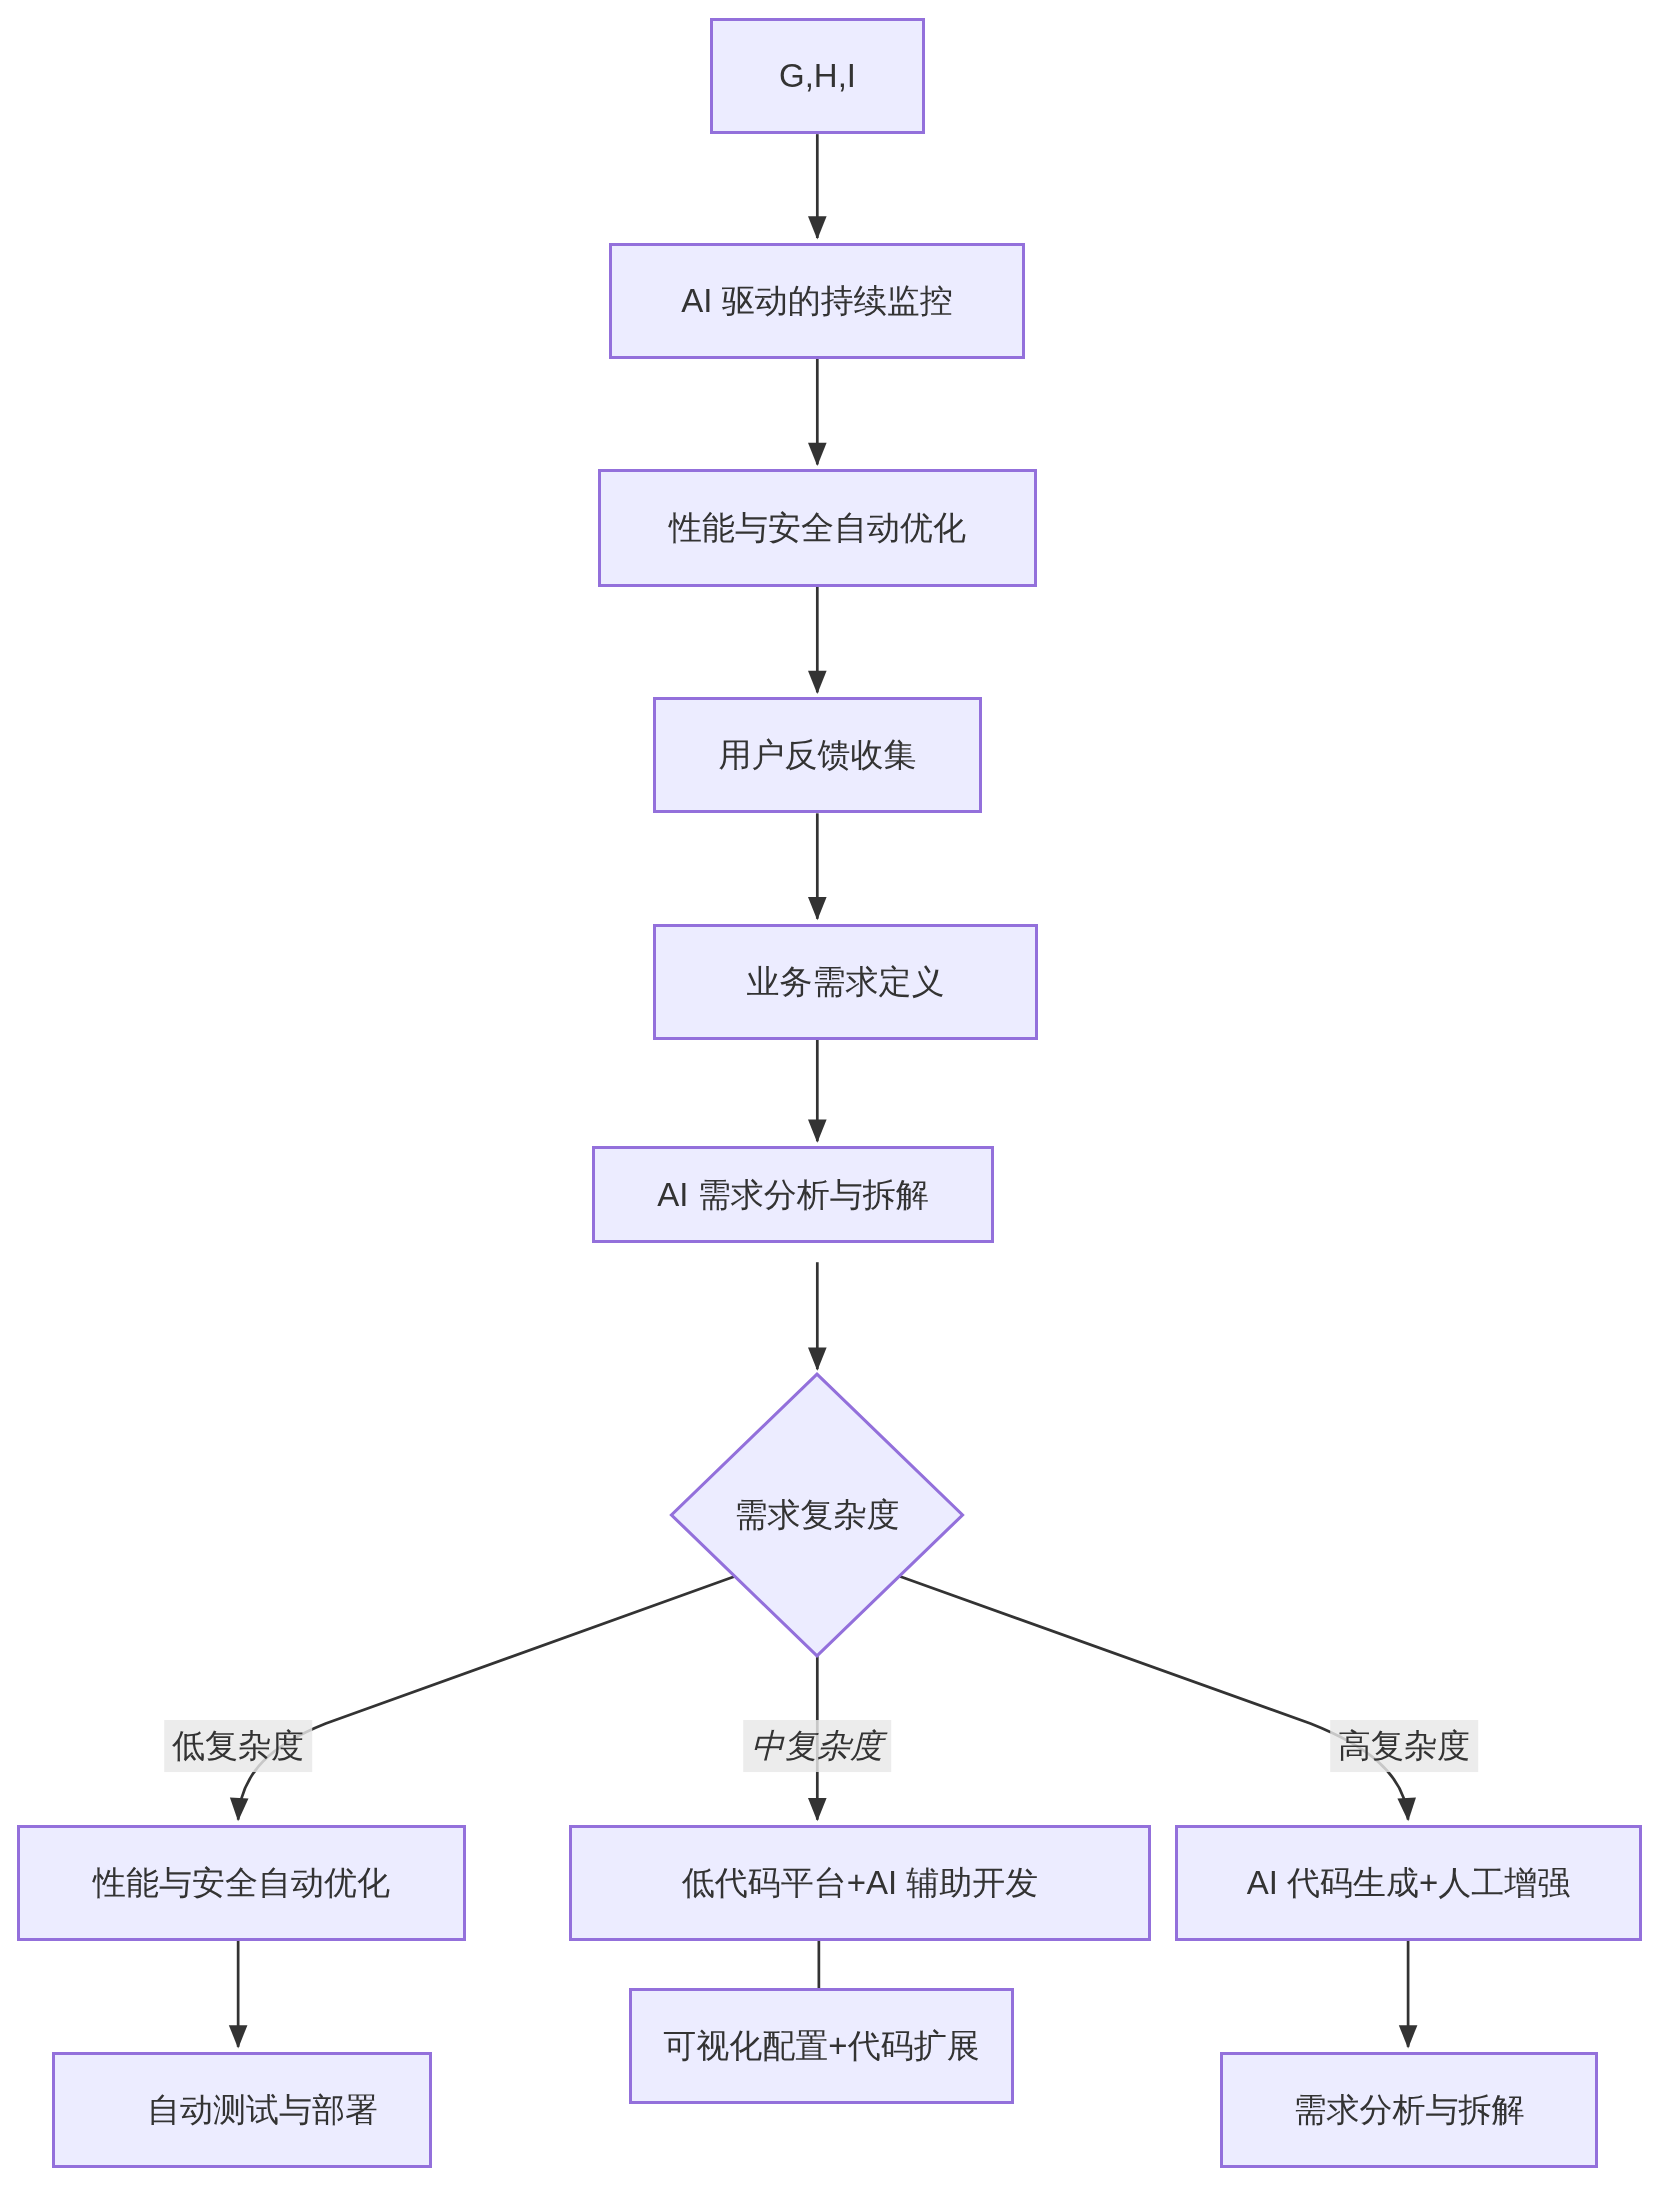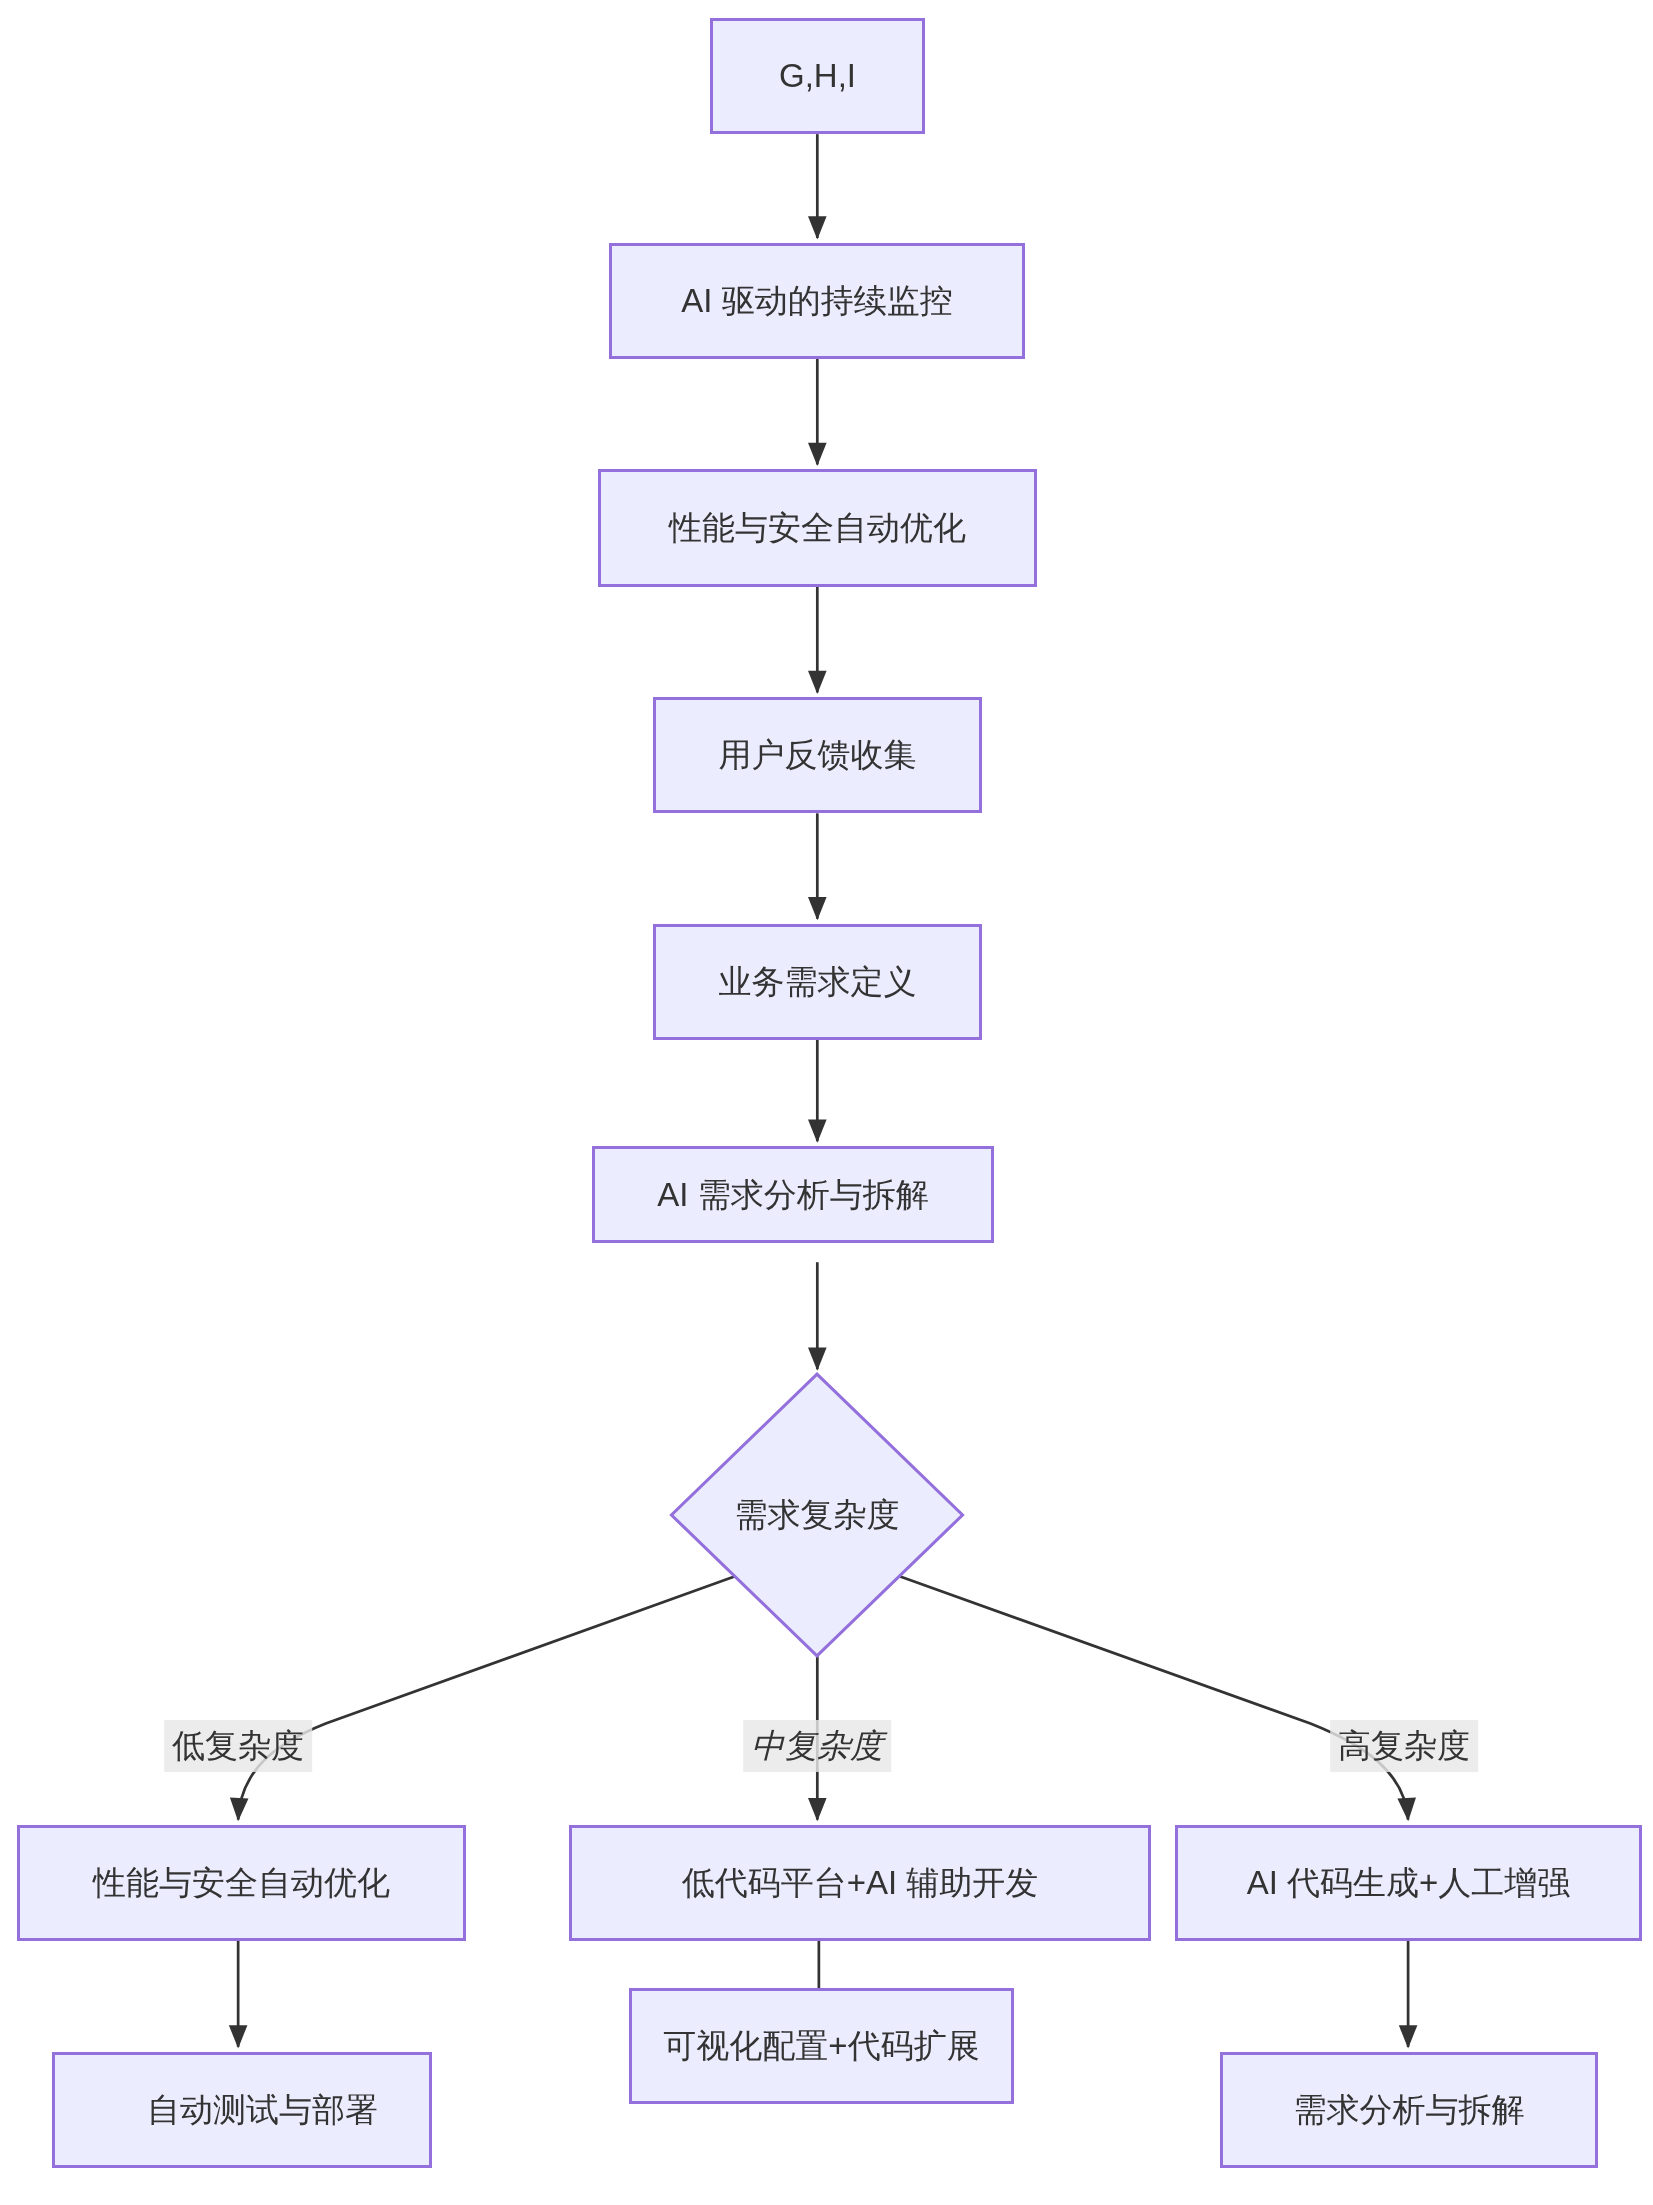--- a/index.html
+++ b/index.html
@@ -76,21 +76,21 @@
   </svg>
 
   <div class="node" style="left:710px;top:18px;width:215px;height:116px;">G,H,I</div>
 
   <div class="node" style="left:598px;top:469px;width:439px;height:118px;">性能与安全自动优化</div>
 
   <div class="node" style="left:609px;top:243px;width:416px;height:116px;">AI 驱动的持续监控</div>
 
   <div class="node" style="left:653px;top:697px;width:329px;height:116px;">用户反馈收集</div>
 
-  <div class="node" style="left:653px;top:924px;width:329px;height:116px;">业务需求定义</div>
+  <div class="node" style="left:653px;top:924px;width:385px;height:116px;">业务需求定义</div>
 
   <div class="node" style="left:592px;top:1146px;width:402px;height:97px;">AI 需求分析与拆解</div>
 
   <div class="diamond-wrap" style="left:668px;top:1371px;width:298px;height:288px;">
     <svg width="298" height="288" viewBox="0 0 384 372" xmlns="http://www.w3.org/2000/svg">
       <polygon points="192,4 380,186 192,368 4,186" fill="var(--node-fill)" stroke="var(--node-border)" stroke-width="4"></polygon>
     </svg>
     <div class="diamond-label">需求复杂度</div>
   </div>
 

